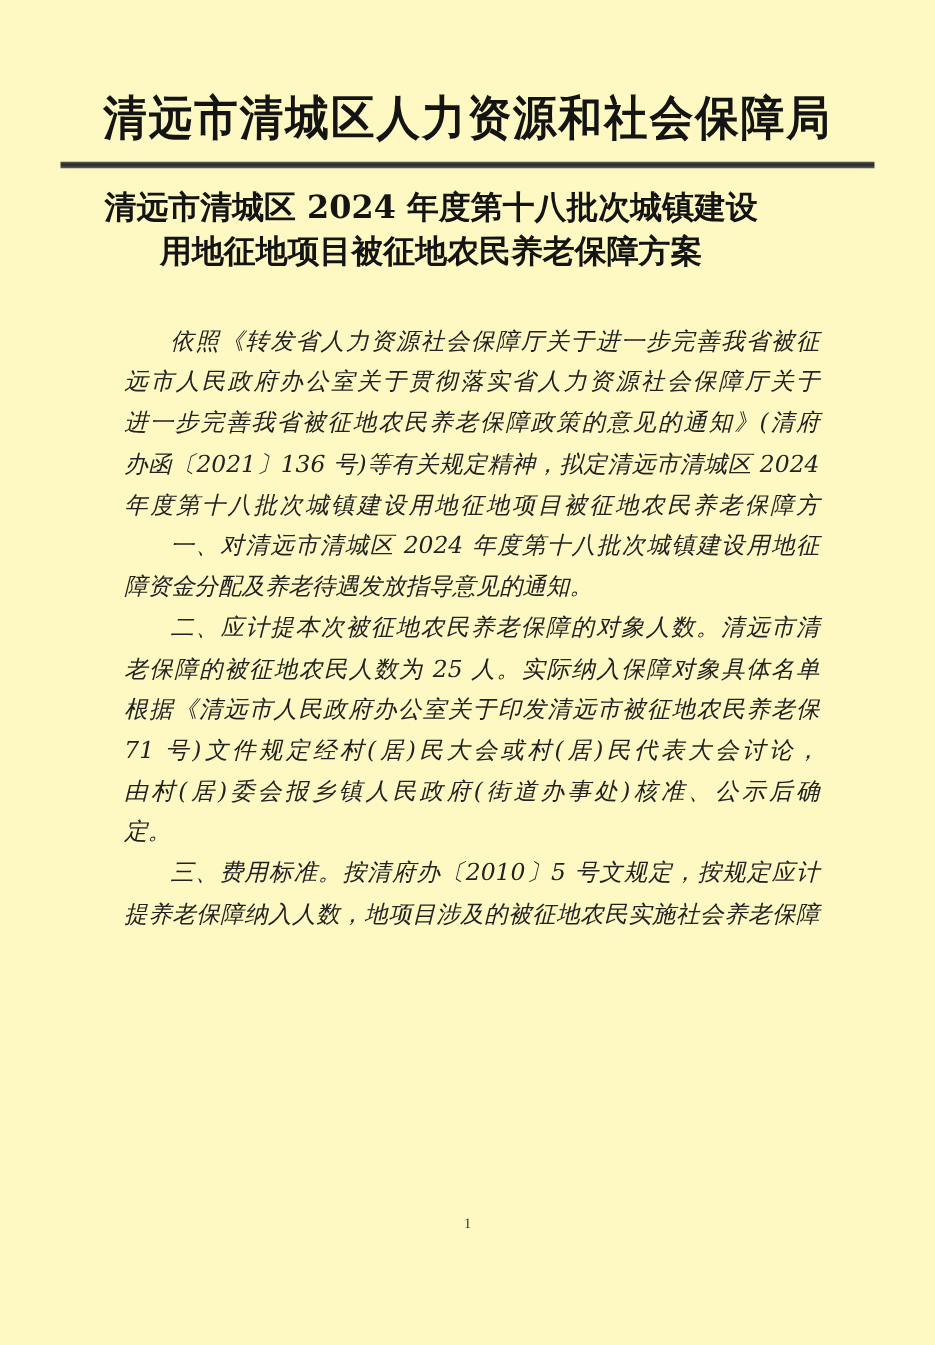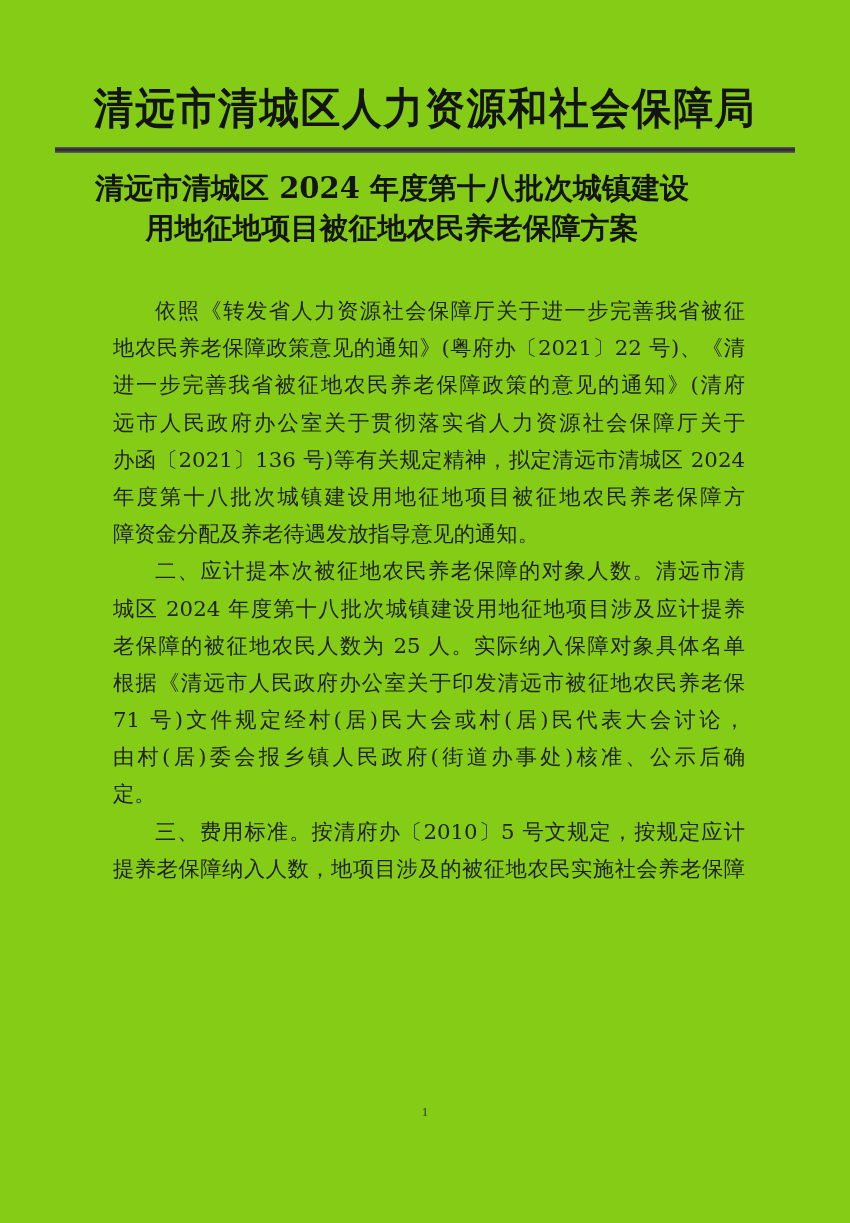--- a/index.html
+++ b/index.html
@@ -11,21 +11,21 @@
       width: 850px;
       height: 1223px;
       position: relative;
       overflow: hidden;
       color: #1a1a1a;
       font-family: "DejaVu Serif", "Liberation Serif", serif;
     }
     .page {
       position: absolute;
       inset: 0;
-      background: #84cc16;
+      background: #fef9c3;
     }
     .agency-header {
       position: absolute;
       top: 82px;
       left: 0;
       width: 850px;
       text-align: center;
       font-family: "DejaVu Serif", "Liberation Serif", serif;
       font-weight: bold;
       font-size: 43px;
@@ -68,20 +68,21 @@
       font-size: 21.3px;
       line-height: 37.2px;
       color: #222;
     }
     .body-text .ln {
       display: block;
       white-space: nowrap;
       height: 37.2px;
       text-align: justify;
       text-align-last: justify;
+      font-style: italic;
     }
     .body-text .ln.last {
       text-align-last: left;
     }
     .body-text .ln.indent {
       padding-left: 42px;
     }
     .page-number {
       position: absolute;
       top: 1104px;
@@ -102,28 +103,27 @@
 
   <div class="header-rule"></div>
 
   <div class="doc-title">
     <span class="line">清远市清城区 2024 年度第十八批次城镇建设</span>
     <span class="line">用地征地项目被征地农民养老保障方案</span>
   </div>
 
   <div class="body-text">
     <span class="ln indent">依照《转发省人力资源社会保障厅关于进一步完善我省被征</span>
-    <span class="ln">地农民养老保障政策意见的通知》(粤府办〔2021〕22 号)、《清</span>
+    <span class="ln">远市人民政府办公室关于贯彻落实省人力资源社会保障厅关于</span>
     <span class="ln">进一步完善我省被征地农民养老保障政策的意见的通知》(清府</span>
-    <span class="ln">远市人民政府办公室关于贯彻落实省人力资源社会保障厅关于</span>
     <span class="ln">办函〔2021〕136 号)等有关规定精神，拟定清远市清城区 2024</span>
     <span class="ln">年度第十八批次城镇建设用地征地项目被征地农民养老保障方</span>
+    <span class="ln indent">一、对清远市清城区 2024 年度第十八批次城镇建设用地征</span>
     <span class="ln last">障资金分配及养老待遇发放指导意见的通知。</span>
     <span class="ln indent">二、应计提本次被征地农民养老保障的对象人数。清远市清</span>
-    <span class="ln">城区 2024 年度第十八批次城镇建设用地征地项目涉及应计提养</span>
     <span class="ln">老保障的被征地农民人数为 25 人。实际纳入保障对象具体名单</span>
     <span class="ln">根据《清远市人民政府办公室关于印发清远市被征地农民养老保</span>
     <span class="ln">71 号)文件规定经村(居)民大会或村(居)民代表大会讨论，</span>
     <span class="ln">由村(居)委会报乡镇人民政府(街道办事处)核准、公示后确</span>
     <span class="ln last">定。</span>
     <span class="ln indent">三、费用标准。按清府办〔2010〕5 号文规定，按规定应计</span>
     <span class="ln">提养老保障纳入人数，地项目涉及的被征地农民实施社会养老保障</span>
   </div>
 
   <div class="page-number">1</div>

